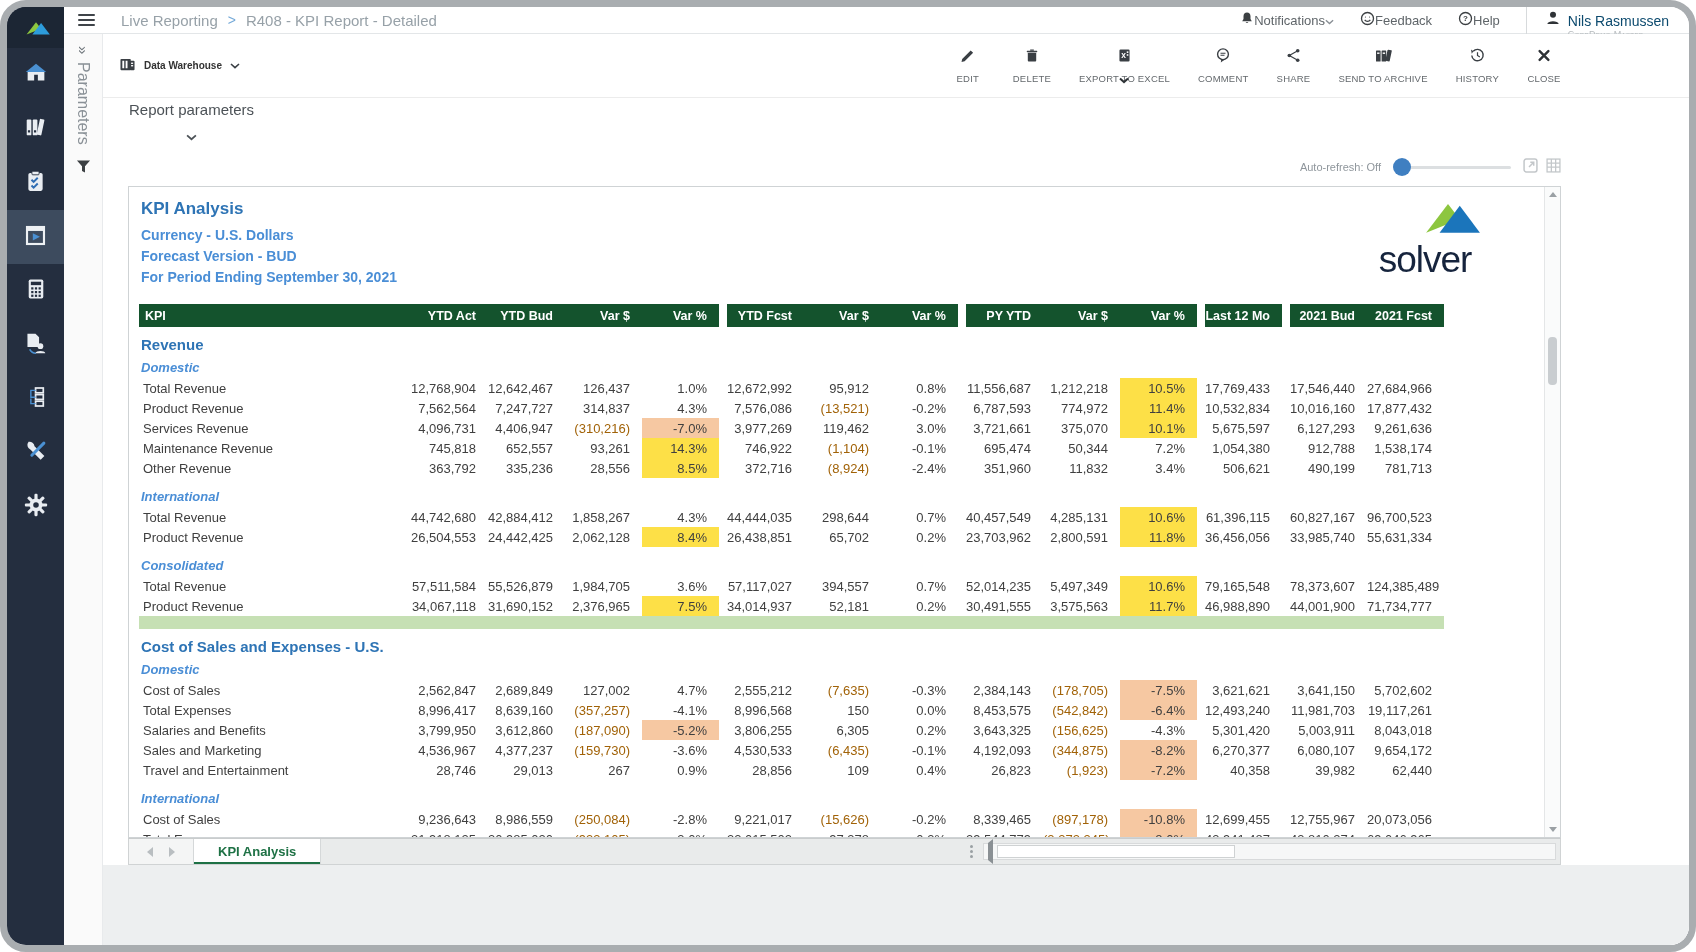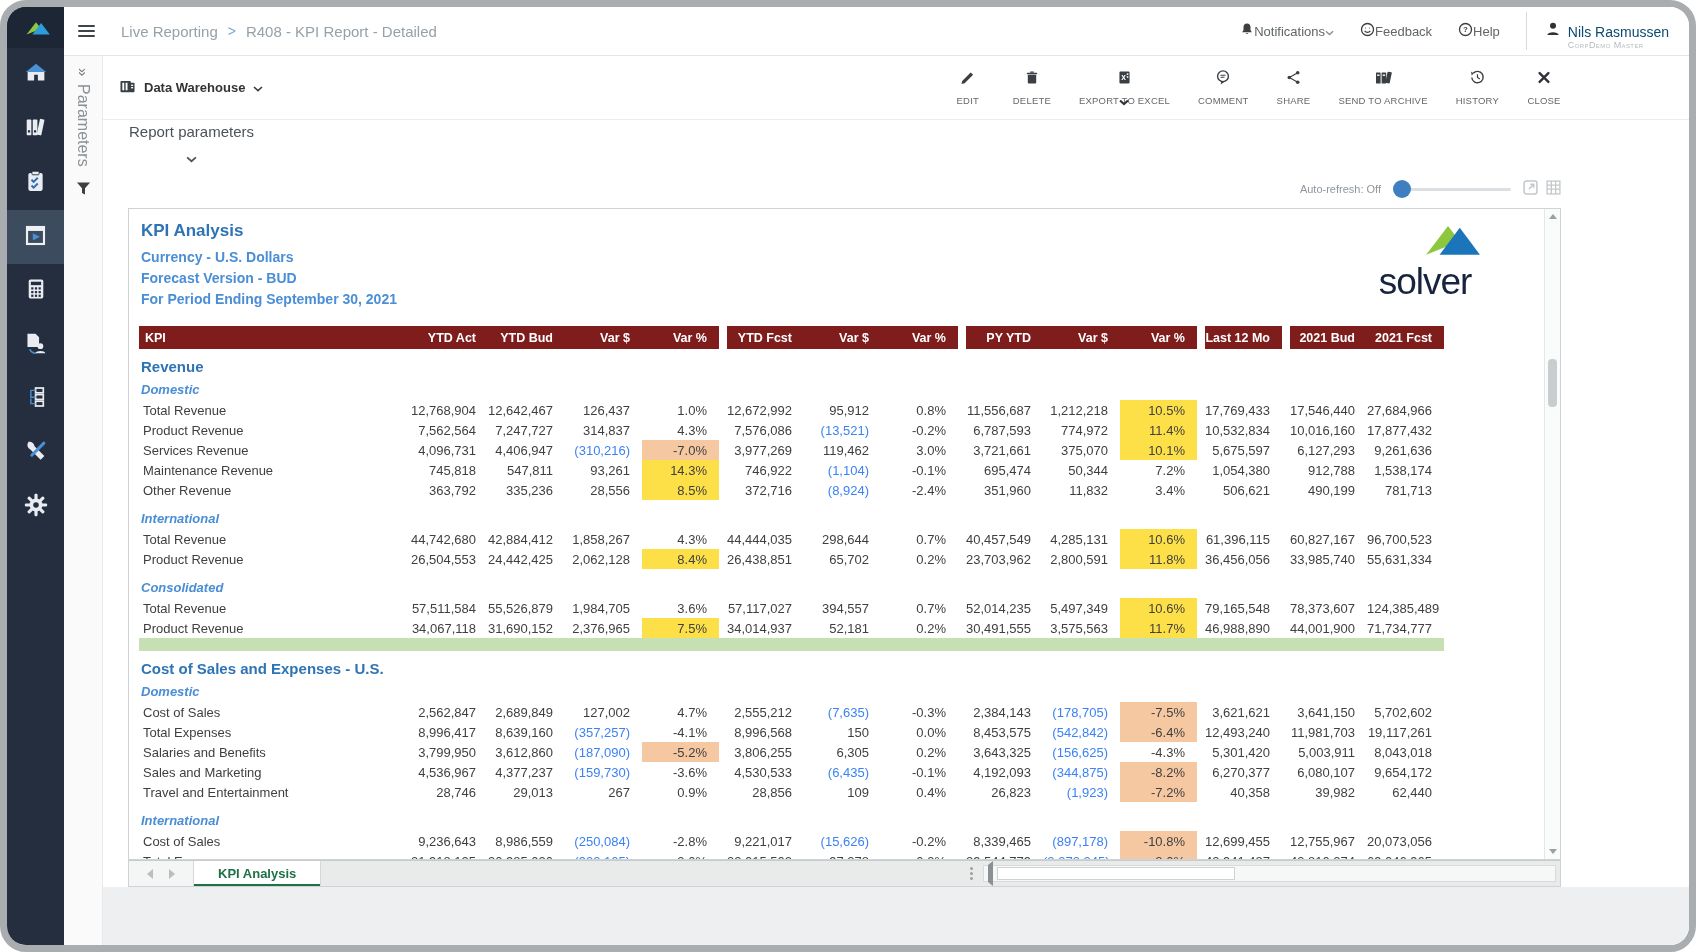--- a/index.html
+++ b/index.html
@@ -7,41 +7,41 @@
   .window { width:1696px; height:952px; border:7px solid #a9adb0; border-radius:26px; overflow:hidden; display:flex; background:#fff; }
 
   
   .sidebar { width:57px; background:#242e3f; flex-shrink:0; display:flex; flex-direction:column; align-items:center; }
   .sblogo { width:57px; height:41px; background:#1c2634; display:flex; align-items:center; justify-content:center; }
   .sbitem { width:57px; height:54px; display:flex; align-items:center; justify-content:center; cursor:pointer; }
   .sbitem.active { background:#3d4b5e; }
 
   
   .main { flex:1; display:flex; flex-direction:column; min-width:0; }
-  .topbar { height:49px; background:#fff; border-bottom:1px solid #e3e6e8; display:flex; align-items:center; padding:0 20px 0 14px; flex-shrink:0; }
+  .topbar { height:27px; background:#fff; border-bottom:1px solid #e3e6e8; display:flex; align-items:center; padding:0 20px 0 14px; flex-shrink:0; }
   .burger { width:17px; display:flex; flex-direction:column; gap:3px; margin-right:26px; cursor:pointer; }
   .burger i { height:2px; background:#3f4449; border-radius:1px; }
   .crumb { font-size:15px; color:#97a1a8; }
   .crumbsep { font-size:14px; color:#74a9d8; margin:0 10px; }
   .tb-right { margin-left:auto; display:flex; align-items:center; gap:26px; }
   .tb-link { display:flex; align-items:center; gap:0; font-size:13px; color:#5f6569; cursor:pointer; }
   .userbox { display:flex; align-items:center; gap:7px; border-left:1px solid #d7dadc; padding-left:18px; cursor:pointer; }
   .uname { font-size:14px; color:#0c4a6e; line-height:15px;margin-top:13px; }
   .uorg  { font-size:9px; color:#b6bbbe; font-variant:small-caps; letter-spacing:.4px; }
 
   
   .workspace { flex:1; display:flex; min-height:0; }
   .rail { width:39px; background:#fafafa; border-right:1px solid #e8eaec; display:flex; flex-direction:column; align-items:center; padding-top:12px; flex-shrink:0; }
   .rail .expander { writing-mode:vertical-rl; font-size:15px; color:#6d747a; cursor:pointer; }
   .rail .vlabel { writing-mode:vertical-rl; font-size:16px; color:#8a9197; margin-top:8px; }
   .rail .funnel { margin-top:14px; cursor:pointer; }
 
   .content { flex:1; display:flex; flex-direction:column; min-width:0; background:#fff; }
   .toolbar { height:64px; display:flex; align-items:center; padding:0 128px 0 16px; border-bottom:1px solid #ececec; flex-shrink:0; }
-  .source { display:flex; align-items:center; gap:8px; font-size:13px; font-weight:600; color:#333; cursor:pointer; }
+  .source { display:flex; align-items:center; gap:8px; font-size:10px; font-weight:600; color:#333; cursor:pointer; }
   .actions { margin-left:auto; display:flex; gap:28px; }
   .abtn { display:flex; flex-direction:column; align-items:center; gap:5px; cursor:pointer; min-width:34px; position:relative; }
   .abtn svg { height:17px; }
   .albl { font-size:9.5px; color:#63686c; letter-spacing:.2px; white-space:nowrap; }
   .subcaret { position:absolute; bottom:-9px; }
 
   .paramrow { height:50px; display:flex; align-items:flex-end; padding:0 0 4px 26px; flex-shrink:0; }
   .paramlabel { font-size:15px; color:#4c5257; display:flex; align-items:center; gap:9px; cursor:pointer;flex-direction:column; }
 
   .refreshrow { height:38px; display:flex; align-items:center; justify-content:flex-end; padding-right:128px; gap:12px; flex-shrink:0; }
@@ -54,26 +54,26 @@
   
   .reportcard { margin-left:25px; width:1433px; height:652px; border:1px solid #cfd3d5; background:#fff; display:flex; overflow:hidden; flex-shrink:0; }
   .sheet { flex:1; overflow:hidden; padding:8px 0 0 10px; position:relative; }
   .rt-title { font-size:17px; font-weight:700; color:#2e74b5; margin:4px 0 6px 2px; }
   .rt-sub { font-size:14px; font-weight:700; color:#4a8ed6; line-height:21px; margin-left:2px; }
   .slogo { position:absolute; top:12px; right:34px; width:170px; display:flex; flex-direction:column; align-items:center; }
   .wordmark { font-size:37px; color:#16243d; letter-spacing:-1px; line-height:36px; margin-top:2px; }
 
   table { border-collapse:collapse; table-layout:fixed; width:1305px; margin-top:16px; font-size:13px; color:#3f3f3f; }
   col.lblcol { width:272px; } col.numcol { width:77px; } col.gapcol { width:8px; }
-  thead th { background:#7f1d1d; color:#fff; font-weight:700; height:23px; font-size:12.5px; text-align:right; padding-right:12px; white-space:nowrap; }
+  thead th { background:#14532d; color:#fff; font-weight:700; height:23px; font-size:12.5px; text-align:right; padding-right:12px; white-space:nowrap; }
   thead th.kpi { text-align:left; padding-left:6px; }
   thead th.gaph { background:#fff; padding:0; }
   td.num { text-align:right; padding-right:12px; height:20px; white-space:nowrap; }
   td.lbl { padding-left:4px; white-space:nowrap; }
-  td.n { color:#3b82f6; }
+  td.n { color:#a16207; }
   td.g { background:#fde047; }
   td.o { background:#f6c8a2; }
   tr.sp td { height:8px; }
   td.sec { font-size:15px; font-weight:700; color:#2e74b5; padding:9px 0 4px 2px; white-space:nowrap; }
   td.sub { font-size:13px; font-weight:700; font-style:italic; color:#4a8ed6; padding:3px 0 3px 2px; height:20px; }
   td.barc { background:#c6e0b4; height:13px; padding:0; }
 
   .vscroll { width:16px; border-left:1px solid #e4e6e7; background:#fafbfb; position:relative; flex-shrink:0; cursor:pointer; }
   .vthumb { position:absolute; top:150px; left:3px; right:3px; height:48px; background:#c9cdd0; border-radius:4px; }
   .tri-up, .tri-dn, .tri-l, .tri-r { width:0; height:0; }
@@ -490,21 +490,21 @@
                     <td class="num g">10.1%</td>
                     <td></td>
                     <td class="num">5,675,597</td>
                     <td></td>
                     <td class="num">6,127,293</td>
                     <td class="num">9,261,636</td>
                   </tr>
                   <tr>
                     <td class="lbl">Maintenance Revenue</td>
                     <td class="num">745,818</td>
-                    <td class="num">547,811</td>
+                    <td class="num">652,557</td>
                     <td class="num">93,261</td>
                     <td class="num g">14.3%</td>
                     <td></td>
                     <td class="num">746,922</td>
                     <td class="num n">(1,104)</td>
                     <td class="num">-0.1%</td>
                     <td></td>
                     <td class="num">695,474</td>
                     <td class="num">50,344</td>
                     <td class="num">7.2%</td>

